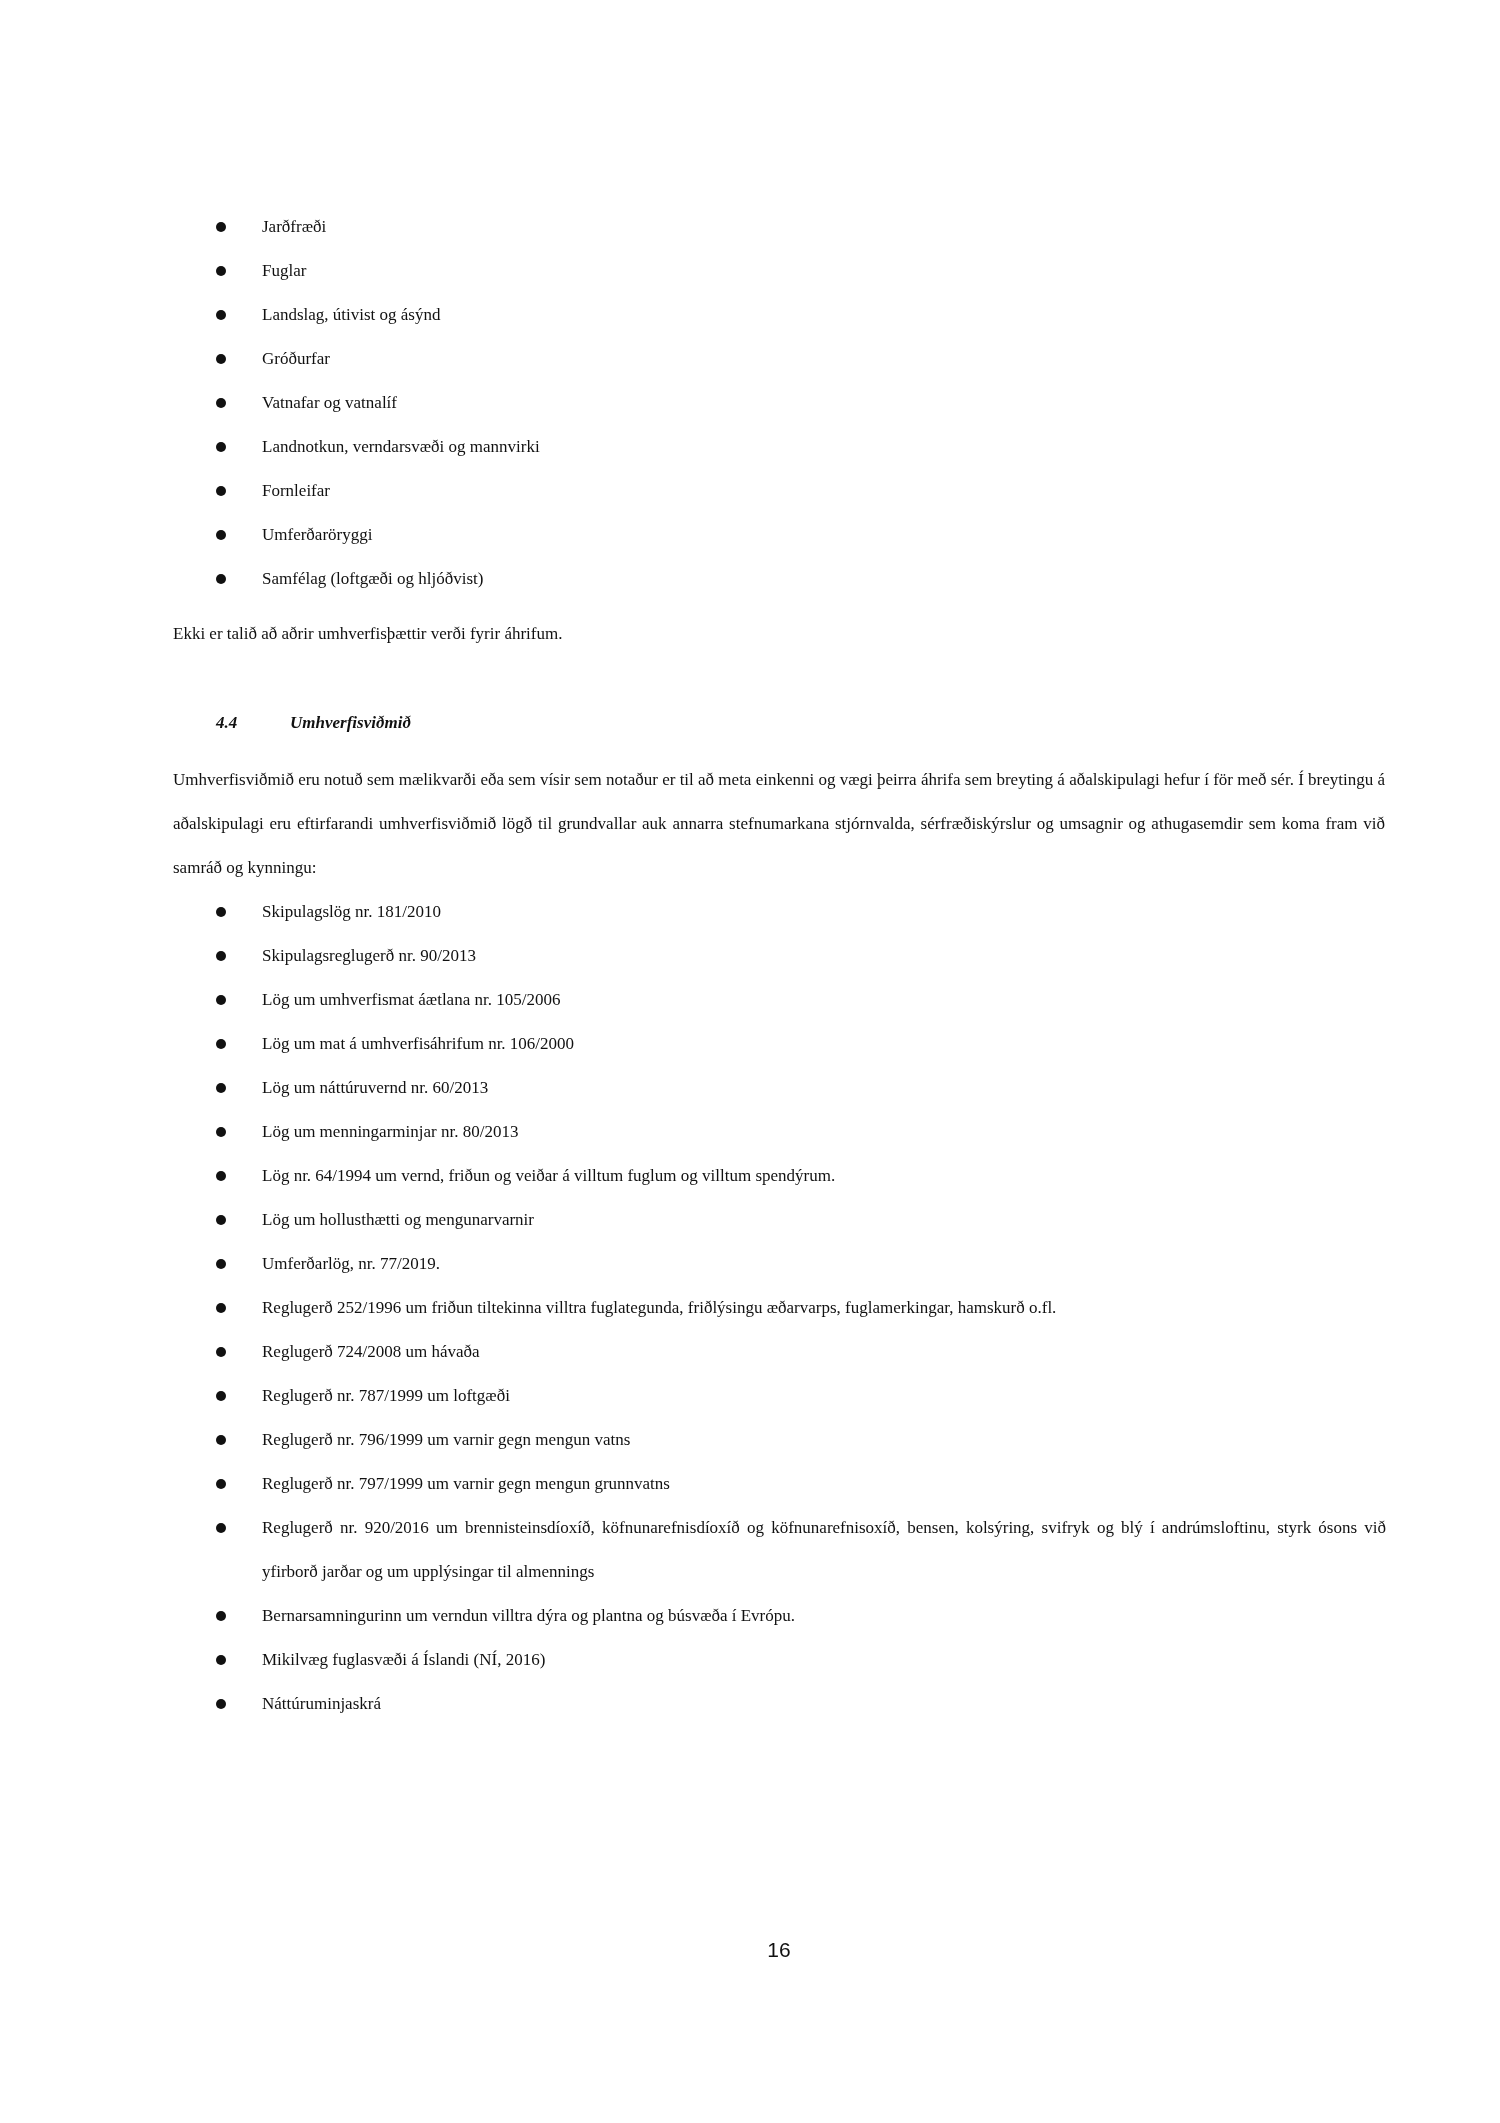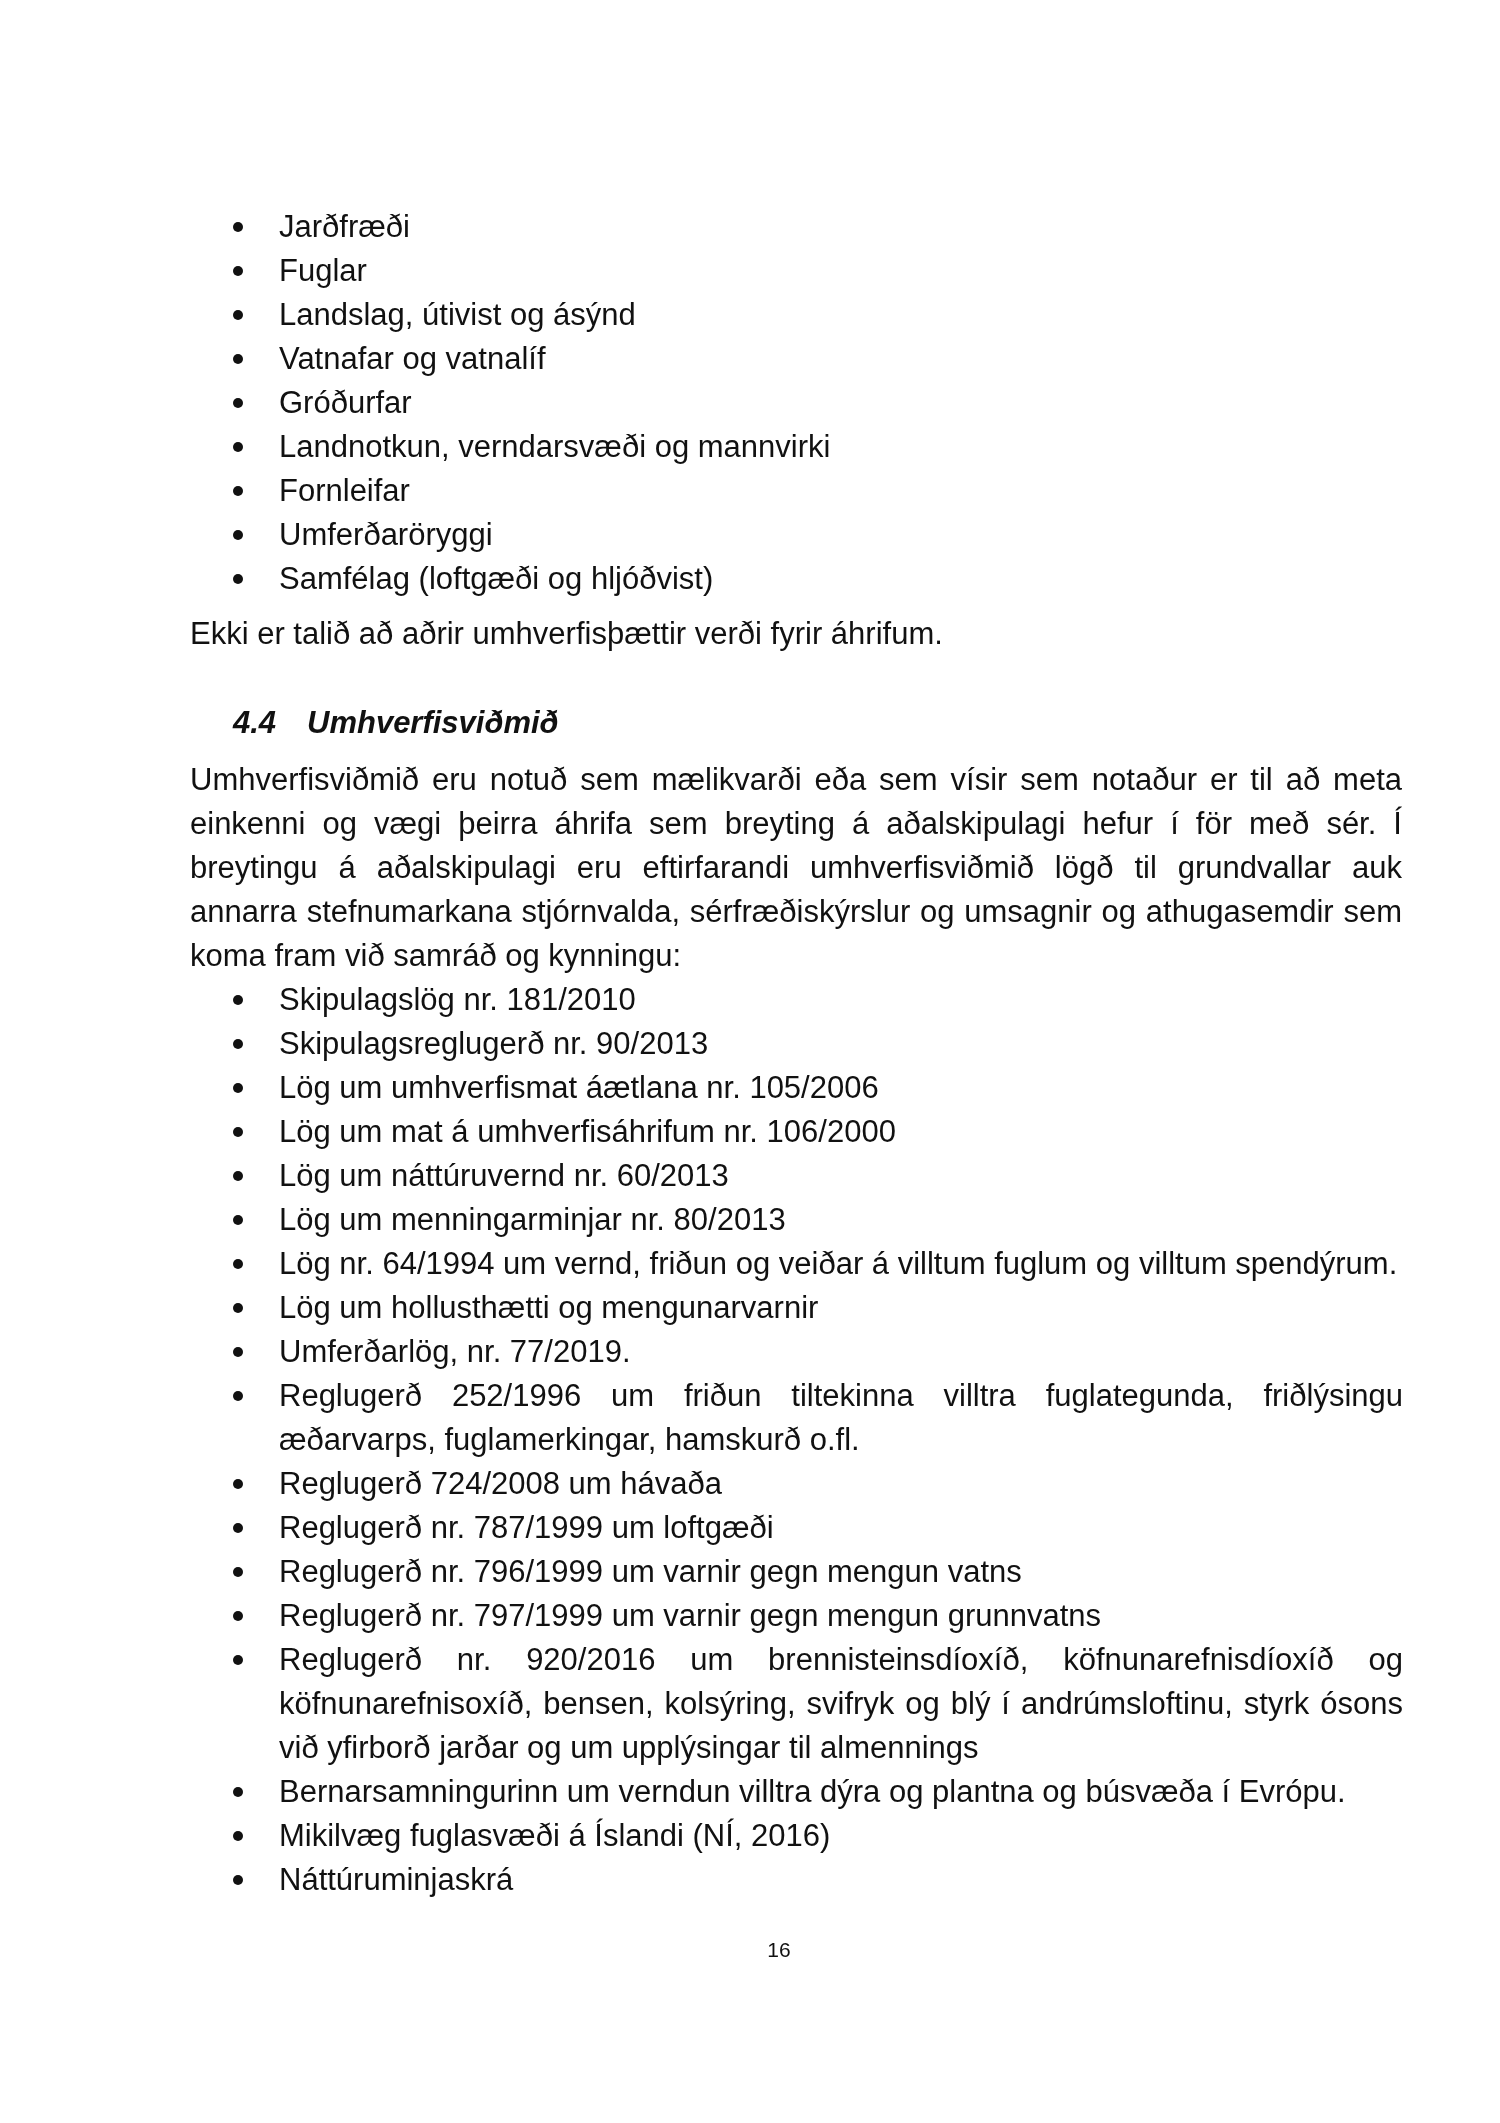--- a/index.html
+++ b/index.html
@@ -17,25 +17,26 @@
     }
     .page {
       position: absolute;
       left: 0; top: 0;
       width: 1500px;
       height: 2123px;
       background: #ffffff;
     }
     .content {
       position: absolute;
-      left: 190px;
+      left: 173px;
       top: 205px;
       width: 1213px;
-      font-size: 31px;
+      font-size: 17px;
       line-height: 44px;
+      font-family: Liberation Serif, serif;
     }
     ul.bullets {
       list-style: none;
       margin: 0;
       padding: 0;
     }
     ul.bullets li {
       position: relative;
       padding-left: 89px;
       text-align: justify;
@@ -90,22 +91,22 @@
 </head>
 <body>
 
 <div class="page">
   <div class="content">
 
     <ul class="bullets list-1">
       <li><span class="bullet"></span><span>Jarðfræði</span></li>
       <li><span class="bullet"></span><span>Fuglar</span></li>
       <li><span class="bullet"></span><span>Landslag, útivist og ásýnd</span></li>
+      <li><span class="bullet"></span><span>Gróðurfar</span></li>
       <li><span class="bullet"></span><span>Vatnafar og vatnalíf</span></li>
-      <li><span class="bullet"></span><span>Gróðurfar</span></li>
       <li><span class="bullet"></span><span>Landnotkun, verndarsvæði og mannvirki</span></li>
       <li><span class="bullet"></span><span>Fornleifar</span></li>
       <li><span class="bullet"></span><span>Umferðaröryggi</span></li>
       <li><span class="bullet"></span><span>Samfélag (loftgæði og hljóðvist)</span></li>
     </ul>
 
     <p class="p-note">Ekki er talið að aðrir umhverfisþættir verði fyrir áhrifum.</p>
 
     <div class="heading">
       <span class="num">4.4</span>

